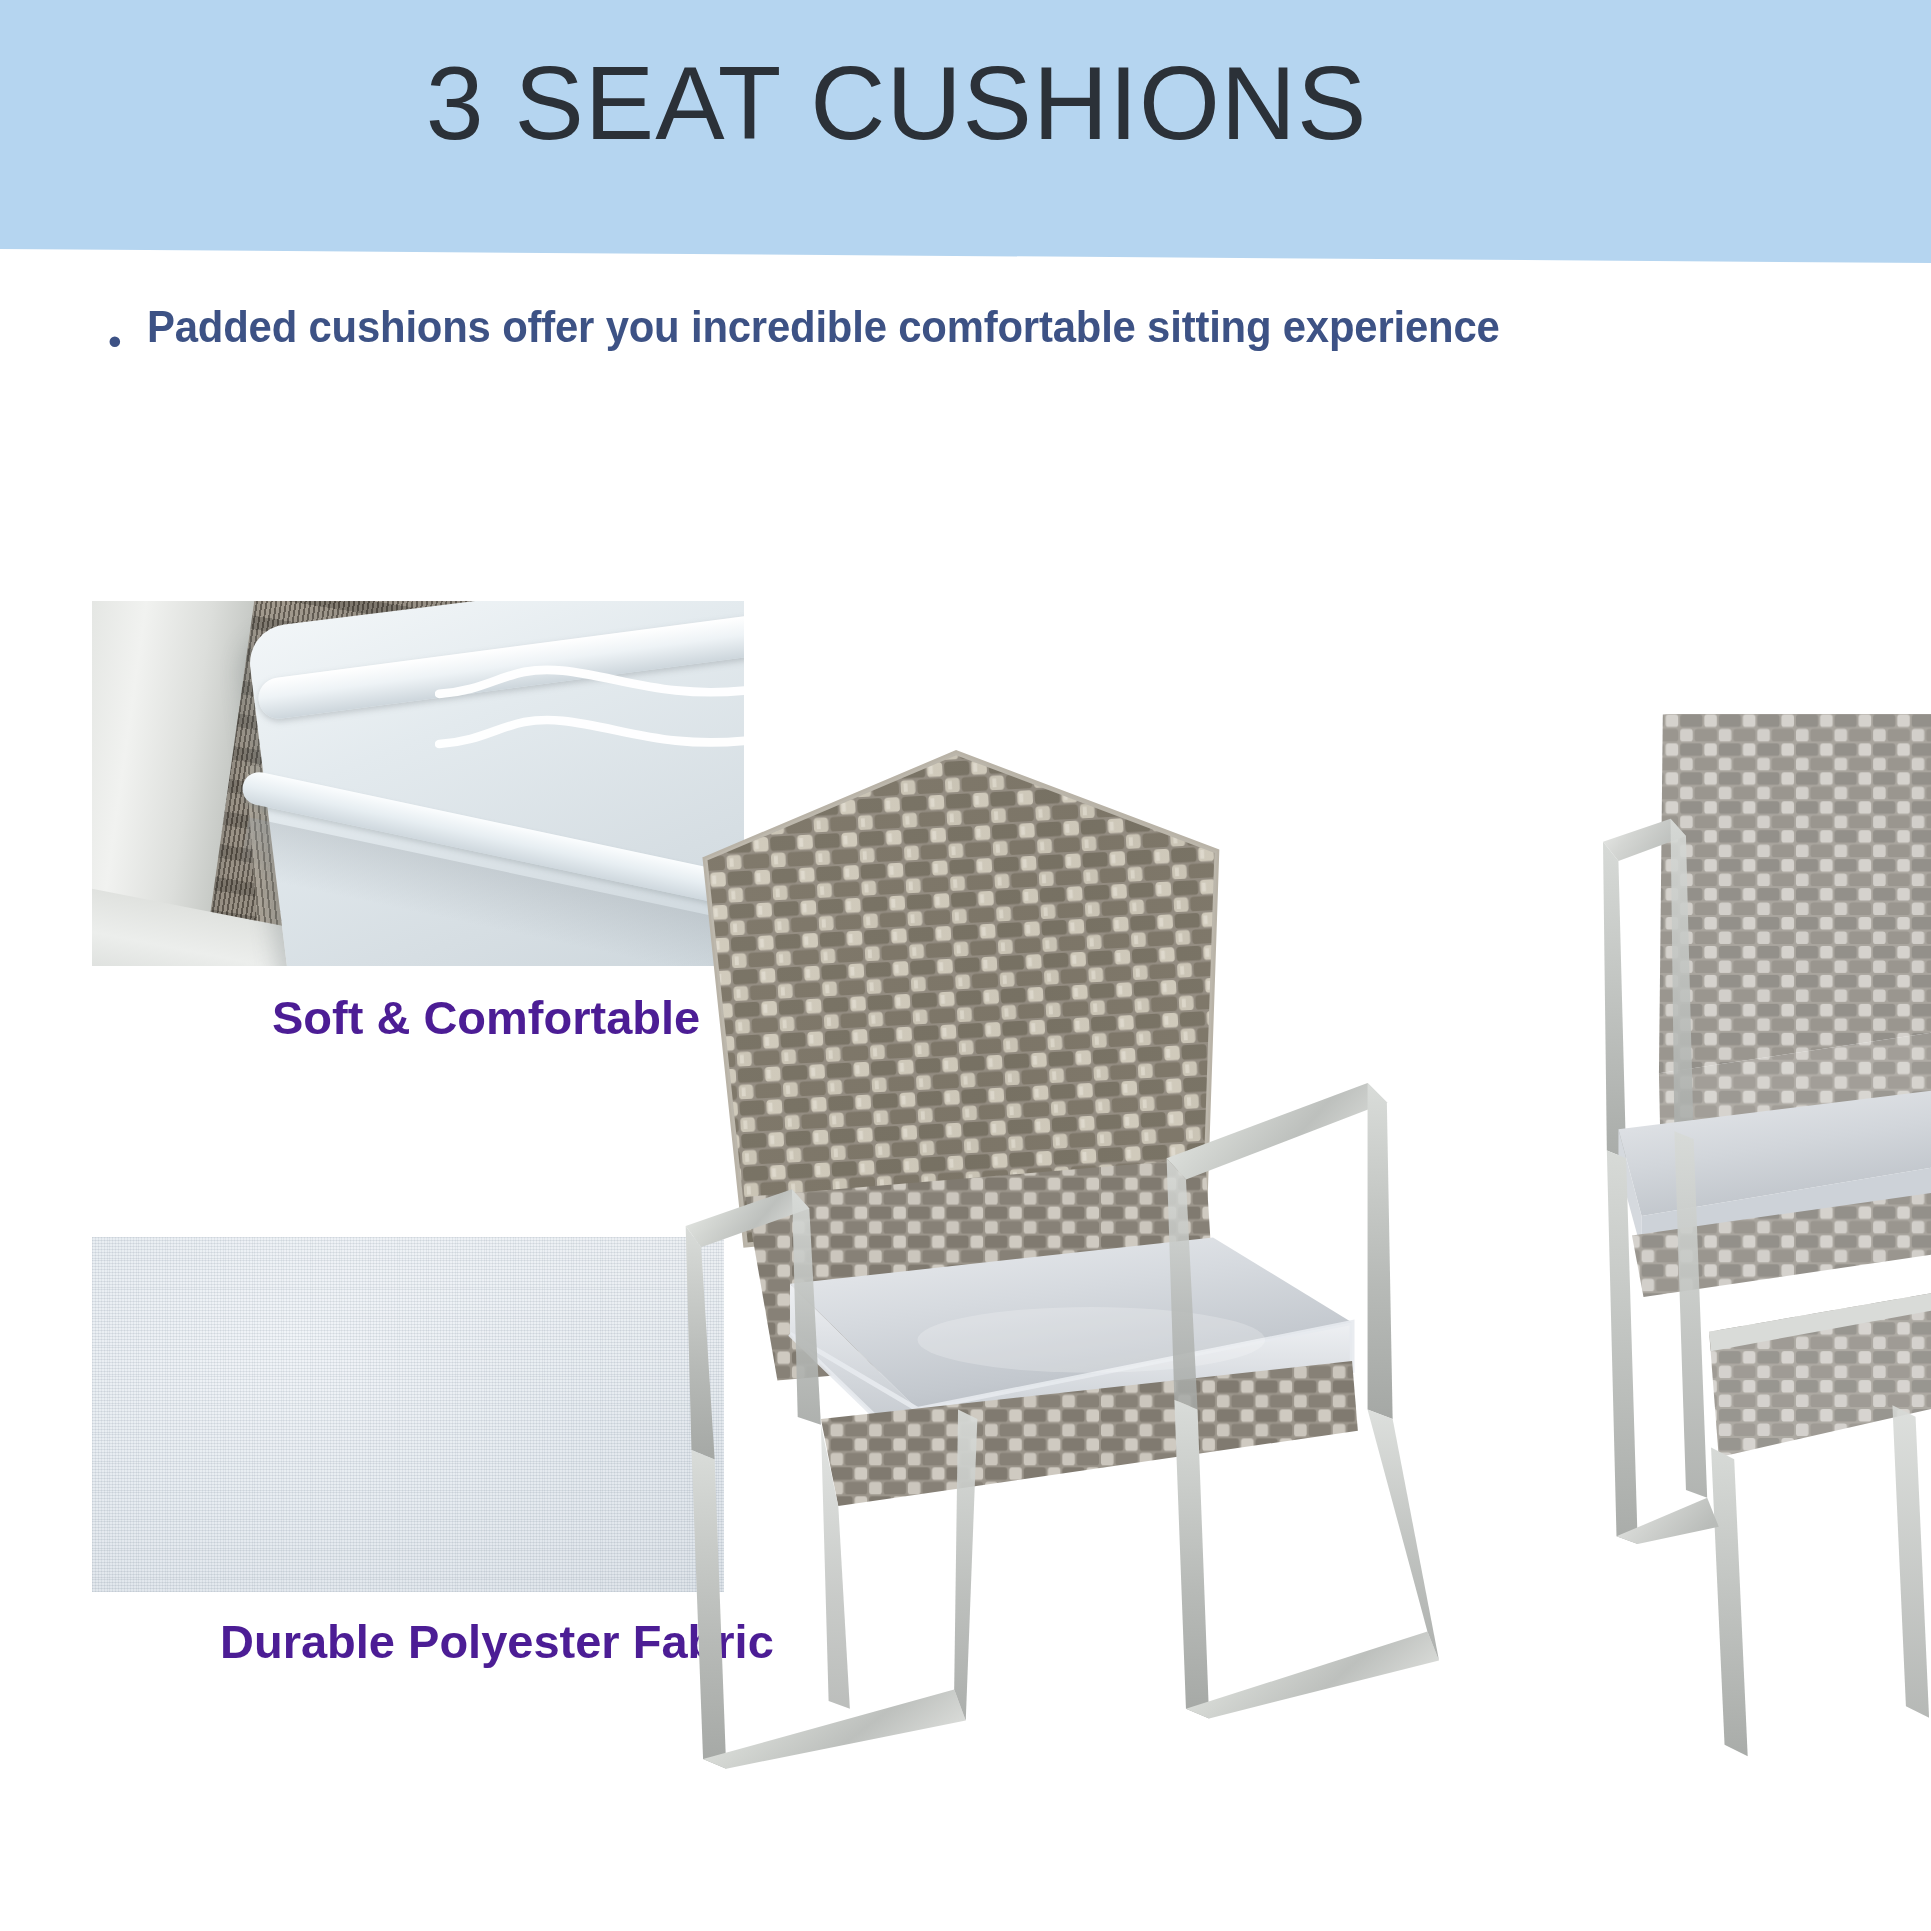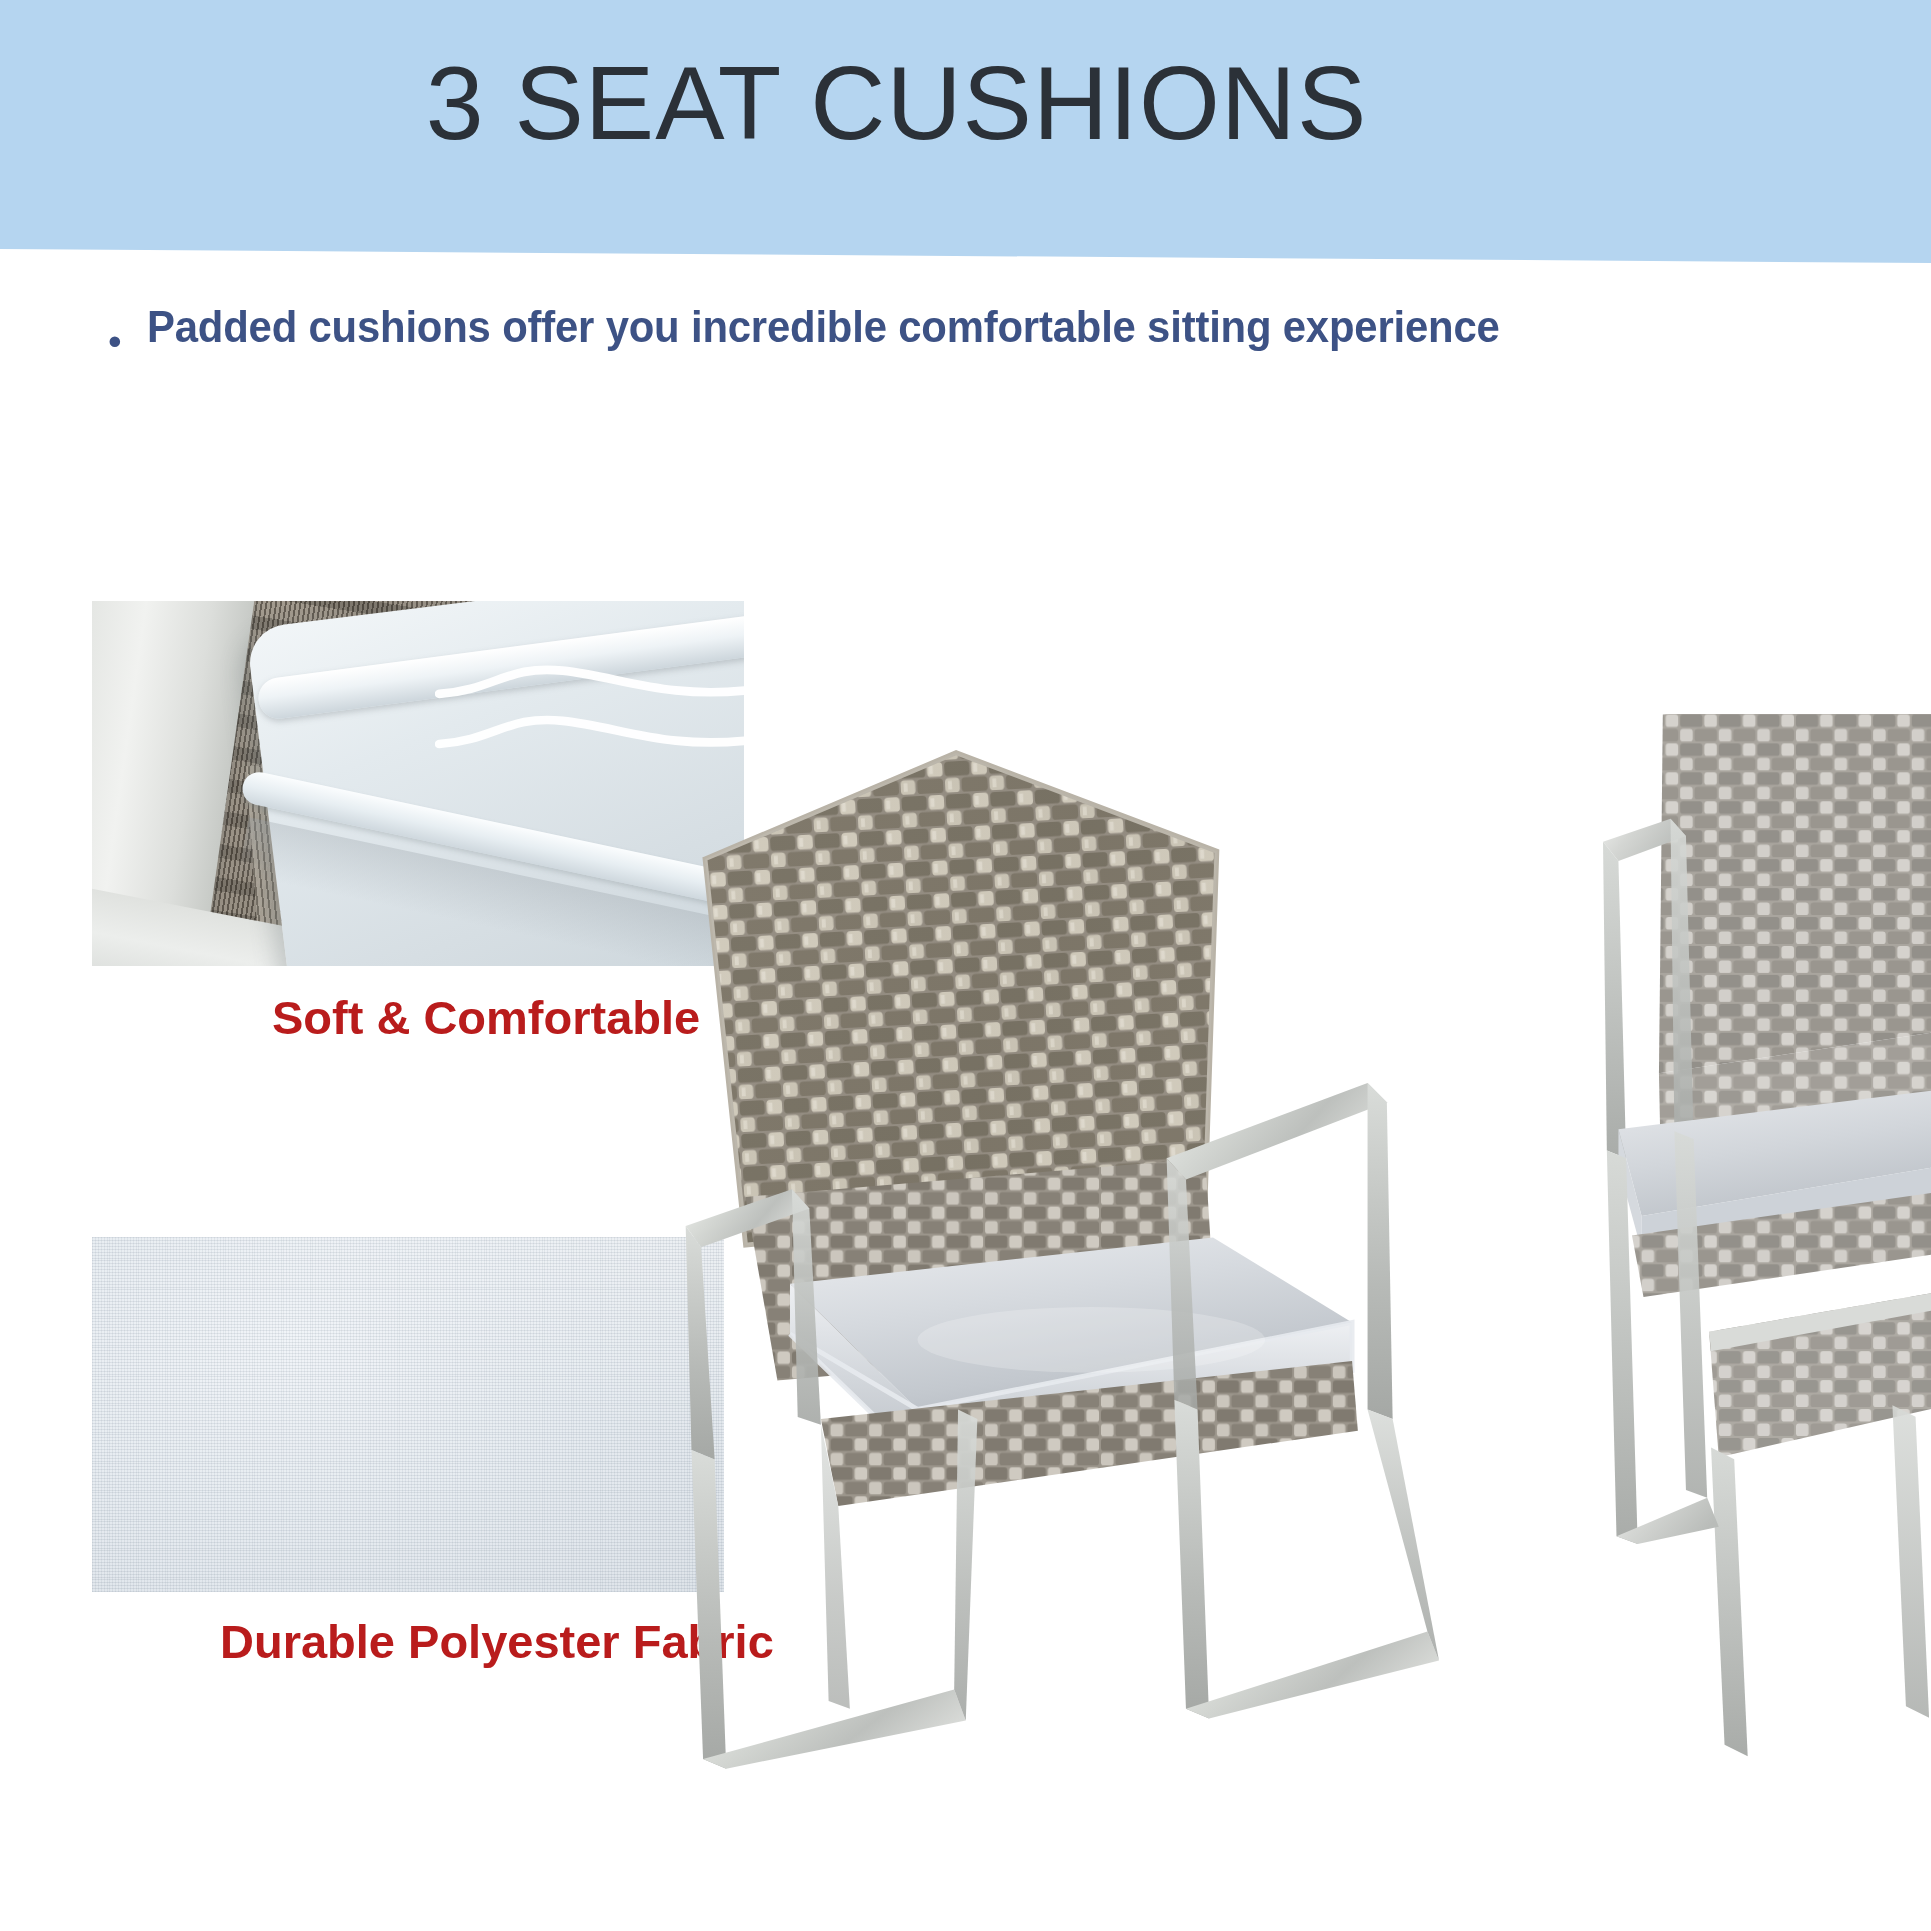--- a/index.html
+++ b/index.html
@@ -97,21 +97,21 @@
   .cu-shadowband{
     position:absolute; left:145px; top:276px; width:579px; height:58px;
     transform:rotate(12deg);
     background:linear-gradient(180deg, rgba(150,158,164,.30), rgba(150,158,164,0));
   }
   
   #softness-waves{ position:absolute; left:343px; top:60px; width:319px; height:111px; }
 
   .inset-caption{
     position:absolute;
-    color:#b91c1c; font-weight:bold; font-size:47px;
+    color:#4c1d95; font-weight:bold; font-size:47px;
     font-family:"Liberation Sans", sans-serif; white-space:nowrap;
   }
   #caption-soft{ left:272px; top:990px; }
   #caption-fabric{ left:220px; top:1614px; }
 
   
   #inset-fabric{
     position:absolute; left:92px; top:1237px; width:632px; height:355px;
     overflow:hidden;
     background:

